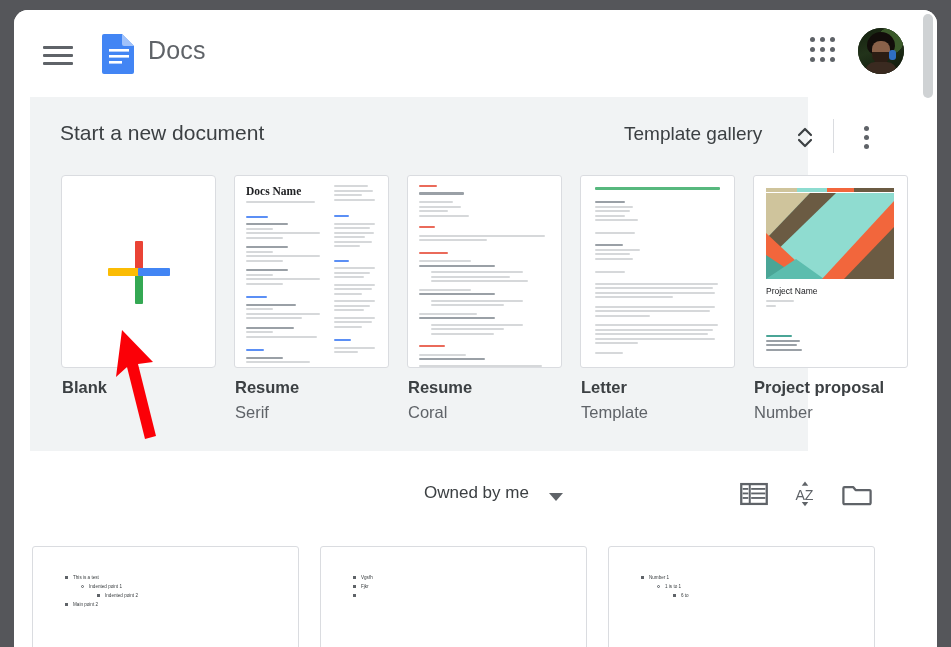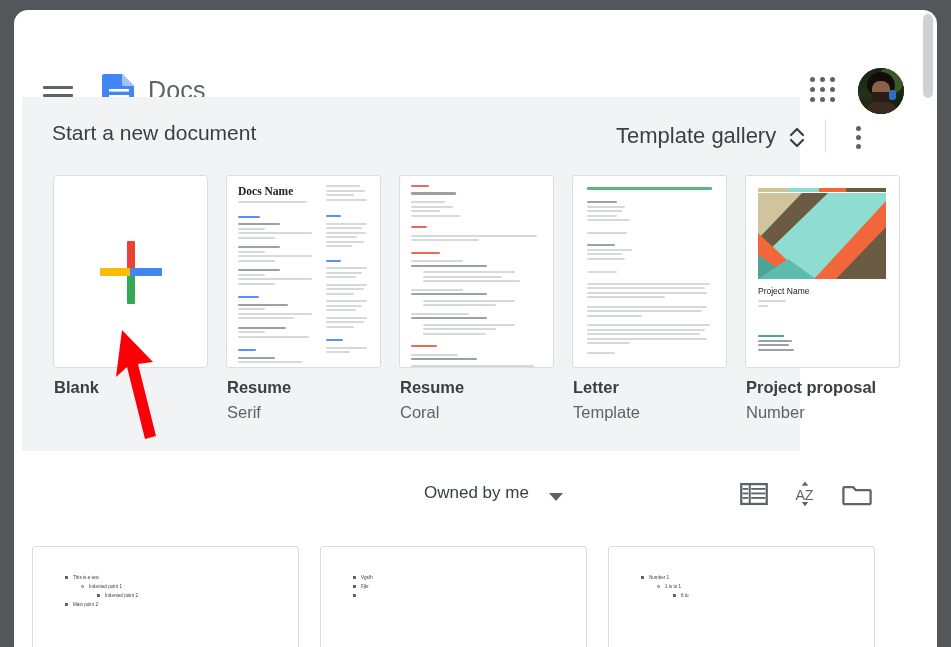--- a/index.html
+++ b/index.html
@@ -9,21 +9,21 @@
     font-family:"Liberation Sans",sans-serif;
     -webkit-font-smoothing:antialiased;
   }
   .frame{position:absolute;left:0;top:0;width:951px;height:647px;background:#55565a;}
   .window{
     position:absolute;left:14px;top:10px;width:923px;height:637px;
     background:#ffffff;border-radius:14px 14px 0 0;overflow:hidden;
   }
 
   
-  .header{position:absolute;left:0;top:0;width:923px;height:66px;background:#fff;margin-top:40px;}
+  .header{position:absolute;left:0;top:0;width:923px;height:66px;background:#fff;}
   .hamburger{position:absolute;left:24px;top:32px;width:40px;height:26px;cursor:pointer;}
   .hamburger i{position:absolute;left:5px;width:30px;height:3px;background:#5f6368;border-radius:1px;display:block;}
   .hamburger i:nth-child(1){top:4px;}
   .hamburger i:nth-child(2){top:12px;}
   .hamburger i:nth-child(3){top:20px;}
 
   .docs-logo{position:absolute;left:84px;top:22px;width:42px;height:44px;cursor:pointer;}
   .docs-label{position:absolute;left:134px;top:26px;font-size:25px;color:#5f6368;letter-spacing:.2px;}
 
   .searchbar{
@@ -42,24 +42,24 @@
   .avatar .av-bg{position:absolute;inset:0;background:
      radial-gradient(circle at 70% 28%, #3b5a2a 0 28%, transparent 29%),
      linear-gradient(160deg,#14200f 0%,#22331a 45%,#0d140a 100%);}
   .avatar .av-hair{position:absolute;left:9px;top:4px;width:28px;height:22px;border-radius:14px 14px 8px 8px;background:#120d0a;}
   .avatar .av-face{position:absolute;left:14px;top:13px;width:18px;height:21px;border-radius:9px 9px 10px 10px;background:#8a6149;}
   .avatar .av-beard{position:absolute;left:14px;top:24px;width:18px;height:12px;border-radius:0 0 10px 10px;background:#2b1d14;}
   .avatar .av-body{position:absolute;left:7px;top:34px;width:32px;height:14px;border-radius:10px 10px 0 0;background:#3a2a20;}
   .avatar .av-blue{position:absolute;left:31px;top:22px;width:7px;height:10px;border-radius:3px;background:#2f6fc4;}
 
   
-  .templates{position:absolute;left:8px;top:87px;width:778px;height:354px;background:#f1f3f4;}
+  .templates{position:absolute;left:16px;top:87px;width:778px;height:354px;background:#f1f3f4;}
   .tpl-head{position:absolute;left:0;top:0;width:923px;height:78px;}
   .tpl-title{position:absolute;left:30px;top:24px;font-size:21px;color:#3c4043;}
-  .tpl-gallery{position:absolute;left:594px;top:26px;font-size:22px;color:#3c4043;cursor:pointer;}
+  .tpl-gallery{position:absolute;left:594px;top:26px;font-size:19px;color:#3c4043;cursor:pointer;}
   .tpl-chevrons{position:absolute;left:762px;top:26px;width:26px;height:28px;cursor:pointer;}
   .tpl-divider{position:absolute;left:803px;top:22px;width:1px;height:34px;background:#dadce0;}
   .tpl-more{position:absolute;left:826px;top:26px;width:22px;height:28px;cursor:pointer;}
   .tpl-more span{position:absolute;left:8px;width:5px;height:5px;border-radius:50%;background:#5f6368;}
   .tpl-more span:nth-child(1){top:3px;}
   .tpl-more span:nth-child(2){top:12px;}
   .tpl-more span:nth-child(3){top:21px;}
 
   .cards{position:absolute;left:0;top:78px;width:923px;height:270px;}
   .card{position:absolute;top:0;width:155px;cursor:pointer;}

